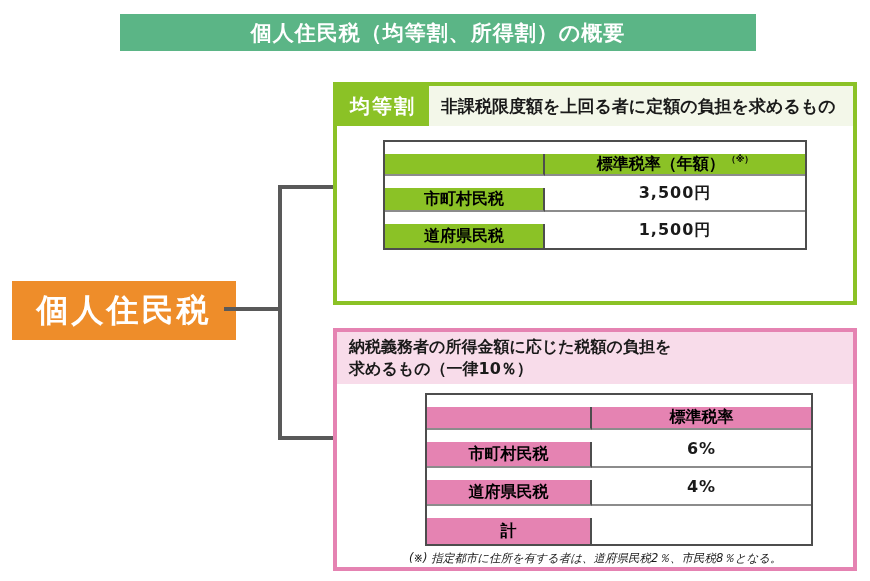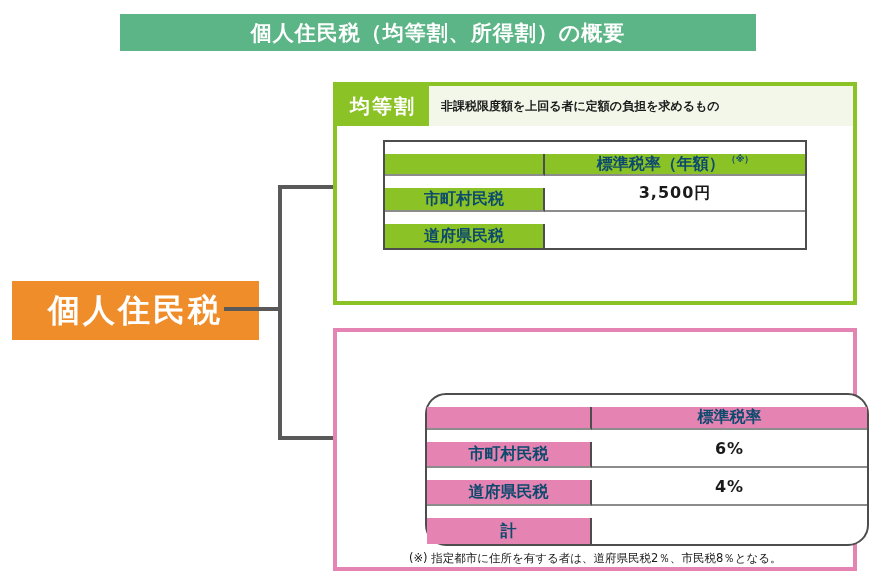--- a/index.html
+++ b/index.html
@@ -9,21 +9,21 @@
 
   
   .title-banner {
     position: absolute; left: 120px; top: 14px; width: 636px; height: 37px;
     background: #5bb586; color: #ffffff; font-weight: bold; font-size: 21px;
     display: flex; align-items: center; justify-content: center; letter-spacing: 1px;
   }
 
   
   .root-node {
-    position: absolute; left: 12px; top: 281px; width: 247px; height: 59px;
+    position: absolute; left: 12px; top: 281px; width: 224px; height: 59px;
     background: #ee8d2a; color: #ffffff; font-weight: bold; font-size: 32px;
     display: flex; align-items: center; justify-content: center; letter-spacing: 3px;
   }
 
   
   .conn { position: absolute; background: #595959; }
   .conn-h-root   { left: 224px; top: 307px; width: 54px; height: 4px; }
   .conn-v        { left: 278px; top: 185px; width: 4px;  height: 255px; }
   .conn-h-top    { left: 282px; top: 185px; width: 51px; height: 4px; }
   .conn-h-bottom { left: 282px; top: 436px; width: 51px; height: 4px; }
@@ -39,46 +39,46 @@
     display: flex; align-items: center; justify-content: center;
     width: 92px; flex: 0 0 92px; letter-spacing: 2px;
   }
   .box-green .tag  { background: #8bc226; height: 40px; }
   .box-pink  .tag  { background: #e583b2; height: 52px; }
   .box-head .desc {
     flex: 1; font-weight: bold; color: #1a1a1a;
     display: flex; align-items: center;
     padding-left: 12px; white-space: pre-line;
   }
-  .box-green .desc { background: #f3f7e9; height: 40px; font-size: 12px; }
+  .box-green .desc { background: #f3f7e9; height: 40px; font-size: 17px; }
   .box-pink  .desc { background: #f8dcea; height: 52px; font-size: 16px; line-height: 1.4; }
 
   
   .tbl { position: absolute; display: grid; border: 2px solid #4d4d4d; background:#fff; }
   .tbl-green { left: 46px; top: 54px; width: 424px; grid-template-columns: 160px 1fr; grid-template-rows: 34px 36px 36px; }
-  .tbl-pink  { left: 88px; top: 61px; width: 444px; grid-template-columns: 165px 1fr; grid-template-rows: 35px 38px 38px 38px; border-radius: 21px; }
+  .tbl-pink  { left: 88px; top: 61px; width: 388px; grid-template-columns: 165px 1fr; grid-template-rows: 35px 38px 38px 38px; }
   .cell {
     display: flex; align-items: center; justify-content: center;
     font-weight: bold; border-bottom: 2px solid #8c8c8c;
   }
   .cell.last { border-bottom: none; }
-  .cell.lab { border-right: 2px solid #4d4d4d; color: #0c4a6e; font-size: 16px; margin-top: 12px; }
+  .cell.lab { border-right: 2px solid #4d4d4d; color: #000000; font-size: 16px; margin-top: 12px; }
   .tbl-green .cell.lab { background: #8bc226; }
   .tbl-pink  .cell.lab { background: #e583b2; }
   .cell.val { color: #1a1a1a; font-size: 16px; letter-spacing: 1px; }
   .cell.hdr { font-size: 16px; }
   .sup { font-size: 9px; vertical-align: super; margin-left: 2px; position: relative; top: -5px; letter-spacing: 0; }
 
   
   .footnote {
     position: absolute; color: #1a1a1a; font-size: 11.5px; line-height: 1.4;
     white-space: pre-line;
   }
   .fn-green { left: 10px; top: 167px; width: 500px; padding-left: 2.2em; text-indent: -2.2em; }
-  .fn-pink  { left: 72px; top: 218px; width: 430px; }
+  .fn-pink  { left: 72px; top: 218px; width: 430px; font-style: italic; }
 </style>
 </head>
 <body>
 
 <div id="canvas">
 
   <div class="title-banner">個人住民税（均等割、所得割）の概要</div>
 
   <div class="root-node">個人住民税</div>
 
@@ -95,26 +95,29 @@
 
     <div class="tbl tbl-green">
       <div class="cell lab hdr"></div>
       <div class="cell lab hdr" style="border-right:none;">
         <span>標準税率（年額）</span>
           <span class="sup">（※）</span>
       </div>
       <div class="cell lab">市町村民税</div>
       <div class="cell val">3,500円</div>
       <div class="cell lab last">道府県民税</div>
+      <div class="cell val last">1,500円</div>
     </div>
 
   </div>
 
   <div class="branch-box box-pink">
     <div class="box-head">
+      <div class="desc">納税義務者の所得金額に応じた税額の負担を
+求めるもの（一律10％）</div>
     </div>
 
     <div class="tbl tbl-pink">
       <div class="cell lab hdr"></div>
       <div class="cell lab hdr" style="border-right:none;">標準税率</div>
       <div class="cell lab">市町村民税</div>
       <div class="cell val">6%</div>
       <div class="cell lab">道府県民税</div>
       <div class="cell val">4%</div>
       <div class="cell lab last">計</div>

